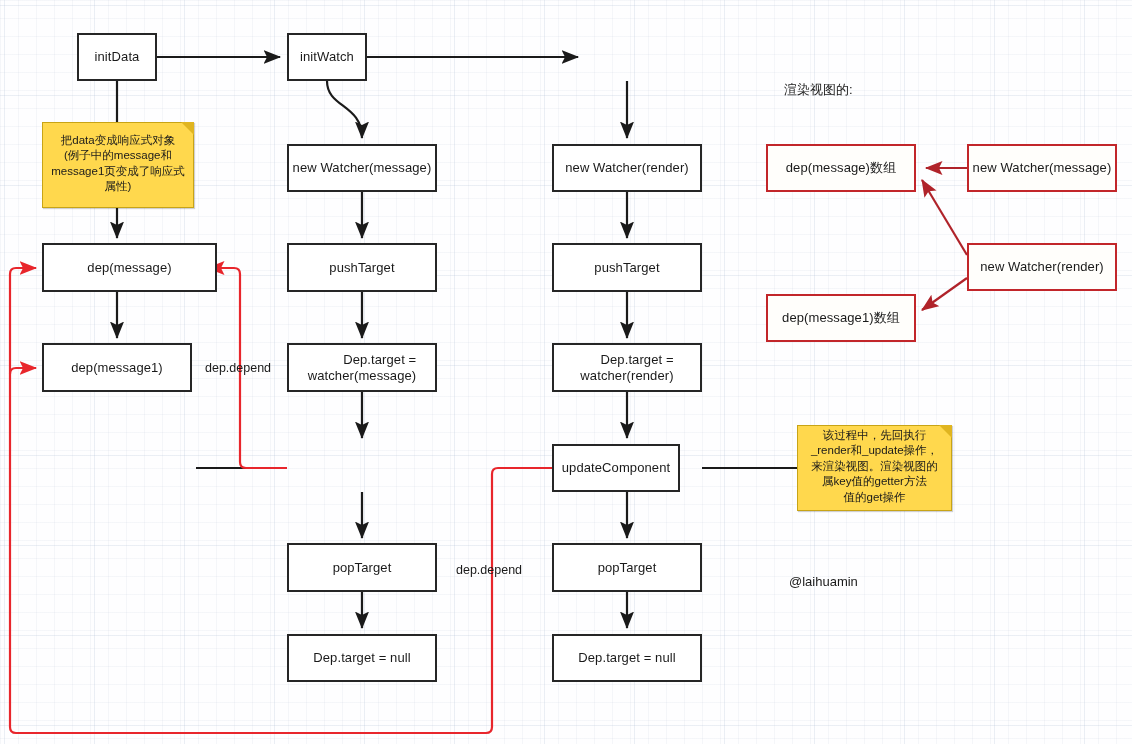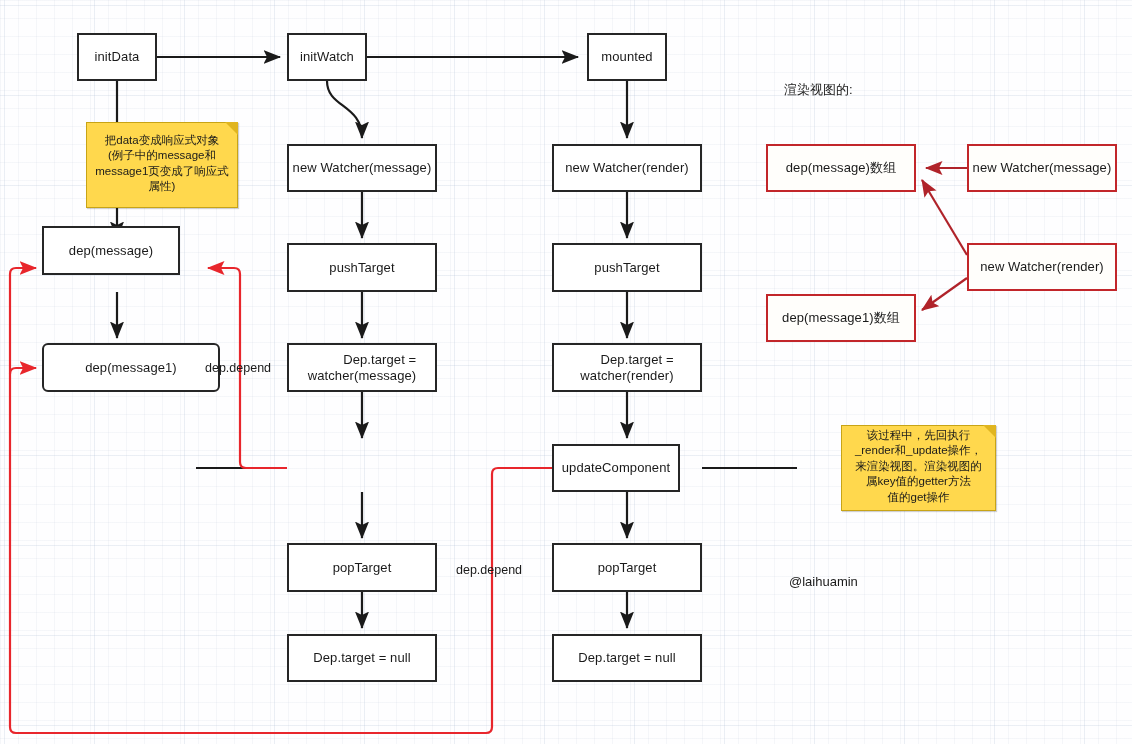--- a/index.html
+++ b/index.html
@@ -61,21 +61,20 @@
     color: #1a1a1a;
     font-size: 11.5px;
     line-height: 15.5px;
     display: flex;
     align-items: center;
     justify-content: center;
     text-align: center;
     white-space: pre-line;
     padding: 0 5px 3px 5px;
     box-shadow: 1px 1px 1px rgba(0,0,0,0.18);
-    margin-left: 44px;
   }
   .note .fold {
     position: absolute;
     right: -1px;
     top: -1px;
     width: 0;
     height: 0;
     border-left: 13px solid transparent;
     border-top: 13px solid #e0b520;
   }
@@ -166,40 +165,39 @@
   <div class="node" style="left:77px; top:33px; width:80px; height:48px;">initData</div>
 
   <div class="note" style="left:42px; top:122px; width:152px; height:86px;">
     <span class="fold"></span>
     <span>把data变成响应式对象
 (例子中的message和
 message1页变成了响应式
 属性)</span>
   </div>
 
-  <div class="node" style="left:42px; top:226px; width:138px; height:49px;">dep(message)</div>
-
-  <div class="node" style="left:42px; top:343px; width:178px; height:49px;border-radius:6px;">dep(message1)</div>
+  <div class="node" style="left:42px; top:243px; width:175px; height:49px;">dep(message)</div>
+
+  <div class="node" style="left:42px; top:343px; width:150px; height:49px;">dep(message1)</div>
 
 
   <div class="node" style="left:287px; top:33px; width:80px; height:48px;">initWatch</div>
 
   <div class="node" style="left:287px; top:144px; width:150px; height:48px;">new Watcher(message)</div>
 
   <div class="node" style="left:287px; top:243px; width:150px; height:49px;">pushTarget</div>
 
   <div class="node" style="left:287px; top:343px; width:150px; height:49px;">Dep.target =
 watcher(message)</div>
 
 
   <div class="node" style="left:287px; top:543px; width:150px; height:49px;">popTarget</div>
 
   <div class="node" style="left:287px; top:634px; width:150px; height:48px;">Dep.target = null</div>
 
-  <div class="node" style="left:587px; top:33px; width:80px; height:48px;">mounted</div>
 
   <div class="node" style="left:552px; top:144px; width:150px; height:48px;">new Watcher(render)</div>
 
   <div class="node" style="left:552px; top:243px; width:150px; height:49px;">pushTarget</div>
 
   <div class="node" style="left:552px; top:343px; width:150px; height:49px;">Dep.target =
 watcher(render)</div>
 
   <div class="node" style="left:552px; top:444px; width:128px; height:48px;">updateComponent</div>
 

